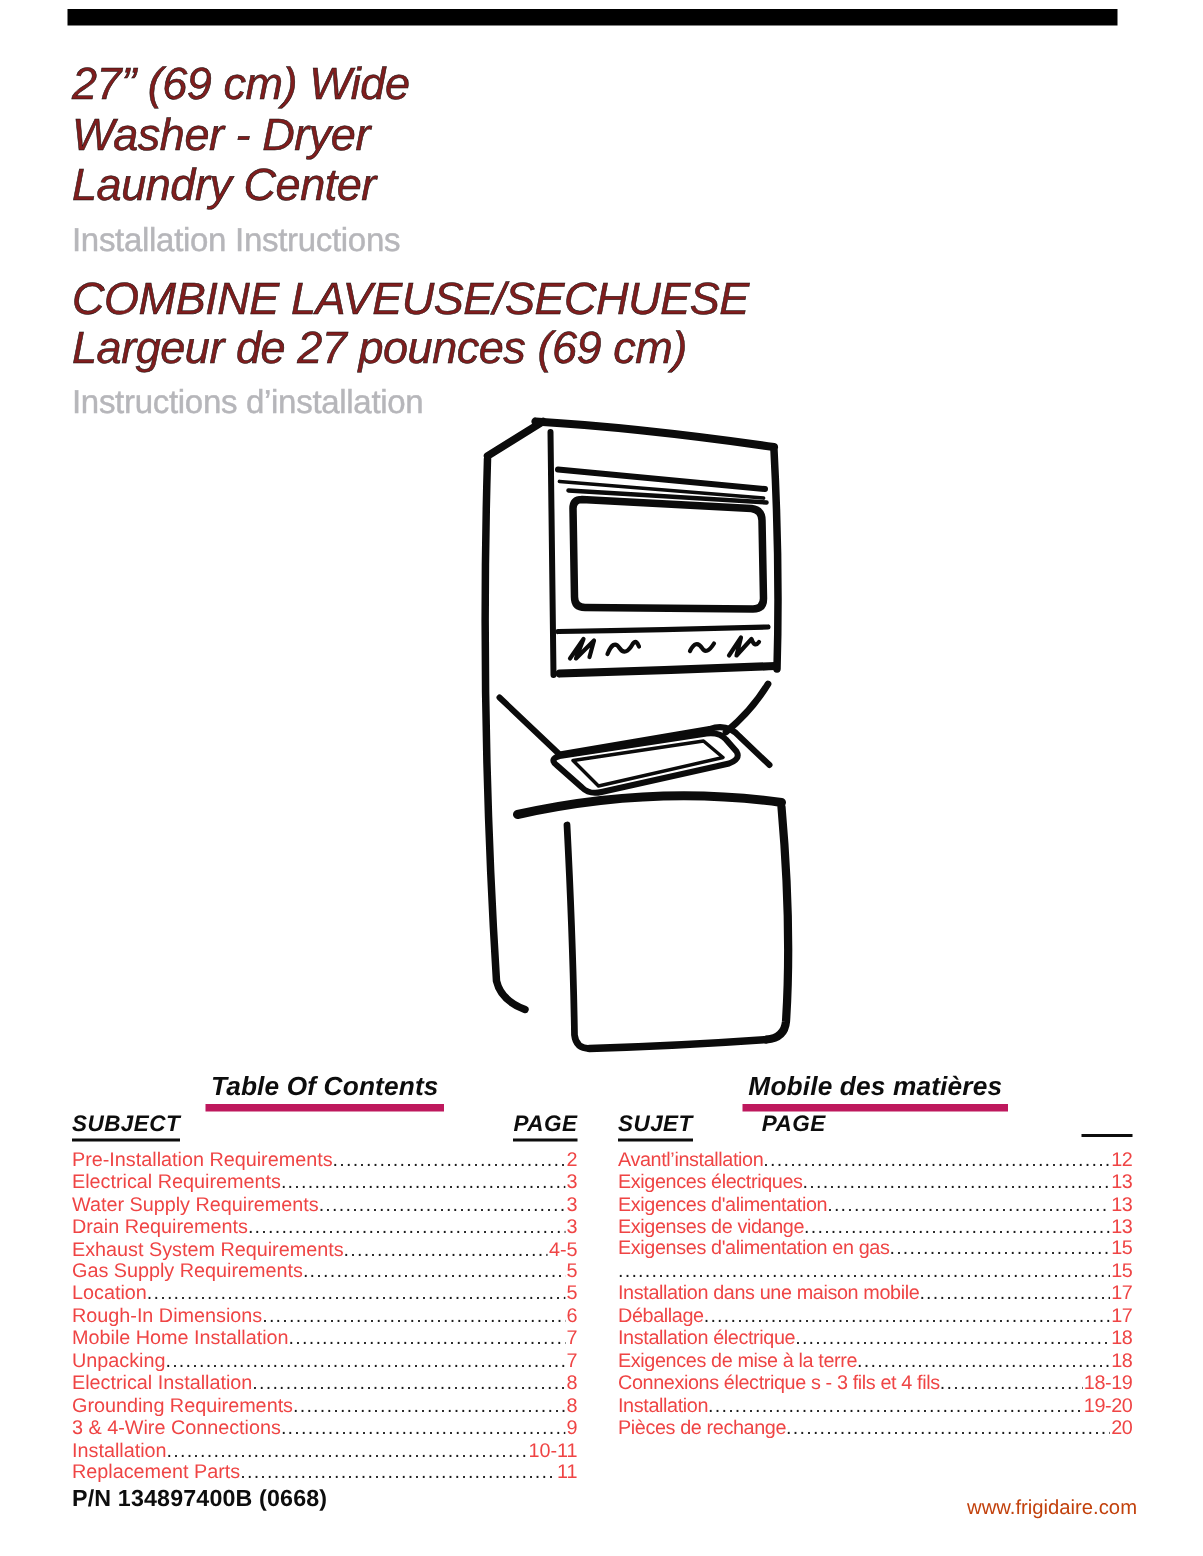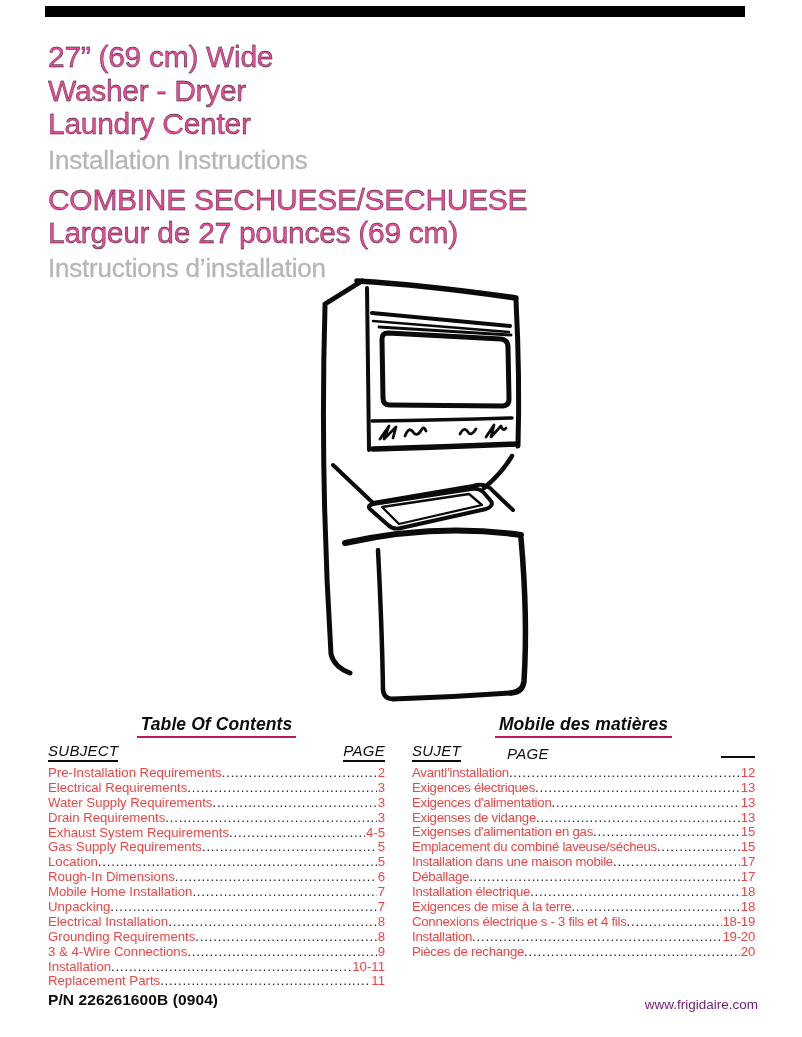--- a/index.html
+++ b/index.html
@@ -9,42 +9,42 @@
     position:relative; width:802px; height:1037px; background:#ffffff;
     overflow:hidden; margin:0 auto;
   }
   .top-rule {
     position:absolute; left:45px; top:6px; width:700px; height:11px;
     background:#000000;
   }
   .masthead { position:absolute; left:48px; top:40px; width:560px; }
   .title-big {
     font-size:30px; line-height:33.5px; letter-spacing:-0.3px;
-    color:#ec4899; -webkit-text-stroke:0.35px #0d0d0d; white-space:nowrap;
+    color:#7f1d1d; -webkit-text-stroke:0.35px #0d0d0d; white-space:nowrap;font-style:italic;
   }
   .subtitle-gray {
-    font-size:26px; line-height:30px; letter-spacing:-0.2px;
+    font-size:22px; line-height:30px; letter-spacing:-0.2px;
     color:#b6b6ba; -webkit-text-stroke:0.3px #b6b6ba; white-space:nowrap;
   }
   .subtitle-en { margin-top:4px; margin-bottom:8px; }
   .subtitle-fr { margin-top:3px; }
   .illustration {
     position:absolute; left:305px; top:268px; width:265px; height:445px;
   }
   .toc-col { position:absolute; top:714px; }
   .toc-en { left:48px;  width:337px; }
   .toc-fr { left:412px; width:343px; }
   .toc-title-wrap { text-align:center; height:26px; }
   .toc-title {
     display:inline-block; font-size:17.5px; font-weight:700; font-style:italic;
-    border-bottom:2px solid #be185d; padding:0 4px 1px 4px; letter-spacing:0.1px;
+    border-bottom:5px solid #be185d; padding:0 4px 1px 4px; letter-spacing:0.1px;
   }
   .toc-head {
-    display:flex; align-items:flex-end; height:21px; margin-top:1px;
-    font-size:15px; font-weight:400; font-style:italic; letter-spacing:0.3px;
+    display:flex; align-items:flex-start; height:21px; margin-top:1px;
+    font-size:15px; font-weight:700; font-style:italic; letter-spacing:0.3px;
   }
   .toc-head .u { border-bottom:2px solid #0d0d0d; padding-bottom:1px; }
   .toc-head-en { justify-content:space-between; }
   .toc-head-fr .gap { width:46px; }
   .toc-head-fr .end-rule {
     margin-left:auto; width:34px; height:2px; background:#0d0d0d;
     align-self:flex-end; margin-bottom:4px;
   }
   .toc-rows { margin-top:3px; }
   .toc-row {
@@ -58,36 +58,36 @@
     content:"....................................................................................................................................................";
     letter-spacing:0.8px;
   }
   .toc-page { flex:0 0 auto; padding-left:1px; }
   .footer-pn {
     position:absolute; left:48px; top:991px;
     font-size:15.5px; font-weight:700; letter-spacing:0.1px;
   }
   .footer-site {
     position:absolute; right:44px; top:997px;
-    font-size:13.5px; color:#701a75;
+    font-size:13.5px; color:#c2410c;
   }
 </style>
 </head>
 <body>
 
 <div class="page">
 
   <div class="top-rule"></div>
 
   <div class="masthead">
     <div class="title-big">27” (69 cm) Wide</div>
     <div class="title-big">Washer - Dryer</div>
     <div class="title-big">Laundry Center</div>
     <div class="subtitle-gray subtitle-en">Installation Instructions</div>
-    <div class="title-big">COMBINE SECHUESE/SECHUESE</div>
+    <div class="title-big">COMBINE LAVEUSE/SECHUESE</div>
     <div class="title-big">Largeur de 27 pounces (69 cm)</div>
     <div class="subtitle-gray subtitle-fr">Instructions d’installation</div>
   </div>
 
   <svg class="illustration" viewBox="0 0 265 445" aria-hidden="true">
     <g fill="none" stroke="#0b0b0b" stroke-linecap="round" stroke-linejoin="round">
 
       <path d="M20,36 L57,13" stroke-width="5"></path>
       <path d="M52,13 Q120,17 211,30" stroke-width="5.5"></path>
 
@@ -248,21 +248,20 @@
           <span class="toc-label">Exigenses de vidange</span>
           <span class="toc-dots"></span>
           <span class="toc-page">13</span>
         </div>
       <div class="toc-row">
           <span class="toc-label">Exigenses d'alimentation en gas</span>
           <span class="toc-dots"></span>
           <span class="toc-page">15</span>
         </div>
       <div class="toc-row">
-          <span class="toc-label">Emplacement du combiné laveuse/sécheus</span>
           <span class="toc-dots"></span>
           <span class="toc-page">15</span>
         </div>
       <div class="toc-row">
           <span class="toc-label">Installation dans une maison mobile</span>
           <span class="toc-dots"></span>
           <span class="toc-page">17</span>
         </div>
       <div class="toc-row">
           <span class="toc-label">Déballage</span>
@@ -290,16 +289,16 @@
           <span class="toc-page">19-20</span>
         </div>
       <div class="toc-row">
           <span class="toc-label">Pièces de rechange</span>
           <span class="toc-dots"></span>
           <span class="toc-page">20</span>
         </div>
     </div>
   </div>
 
-  <div class="footer-pn">P/N 226261600B (0904)</div>
+  <div class="footer-pn">P/N 134897400B (0668)</div>
   <div class="footer-site">www.frigidaire.com</div>
 
 </div>
 
 </body></html>

